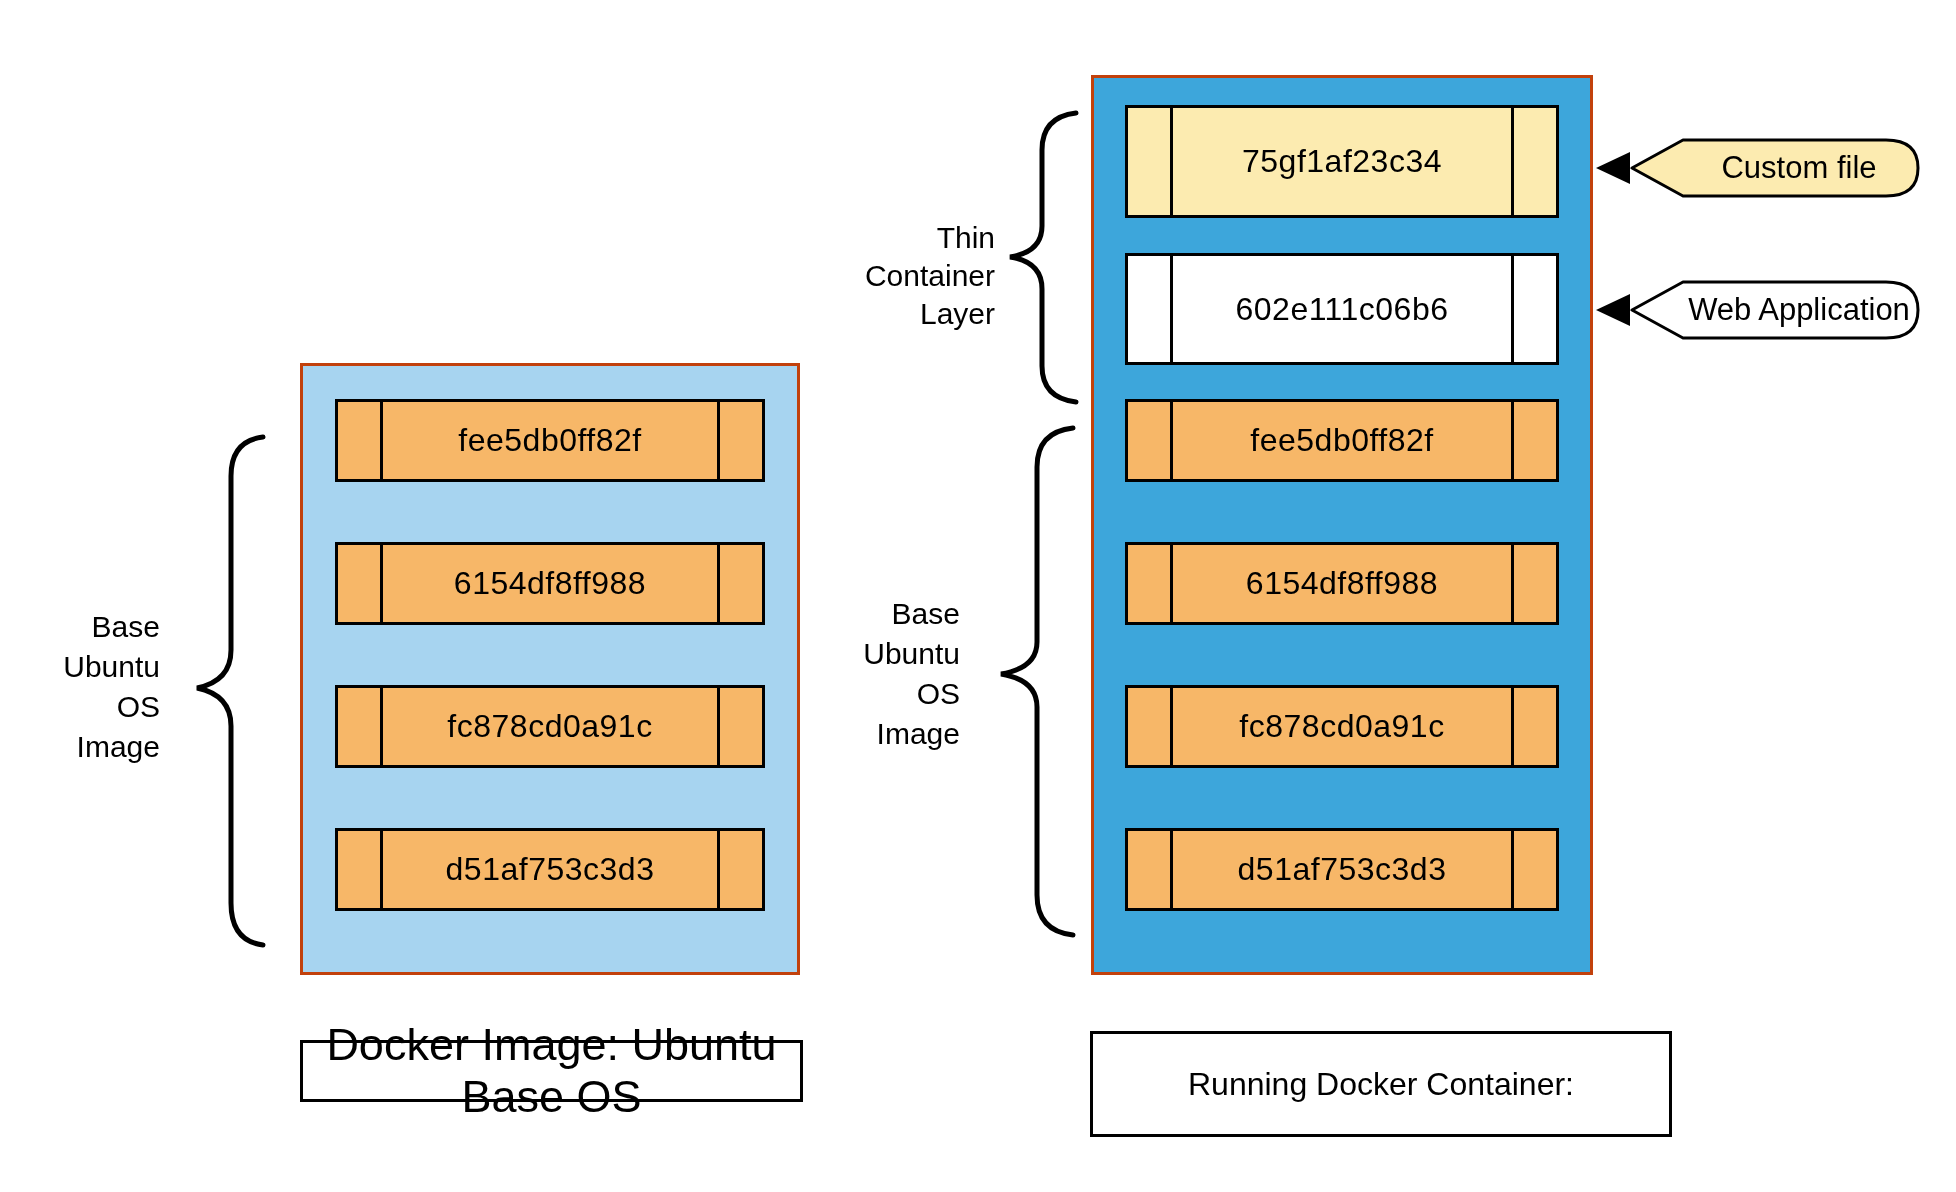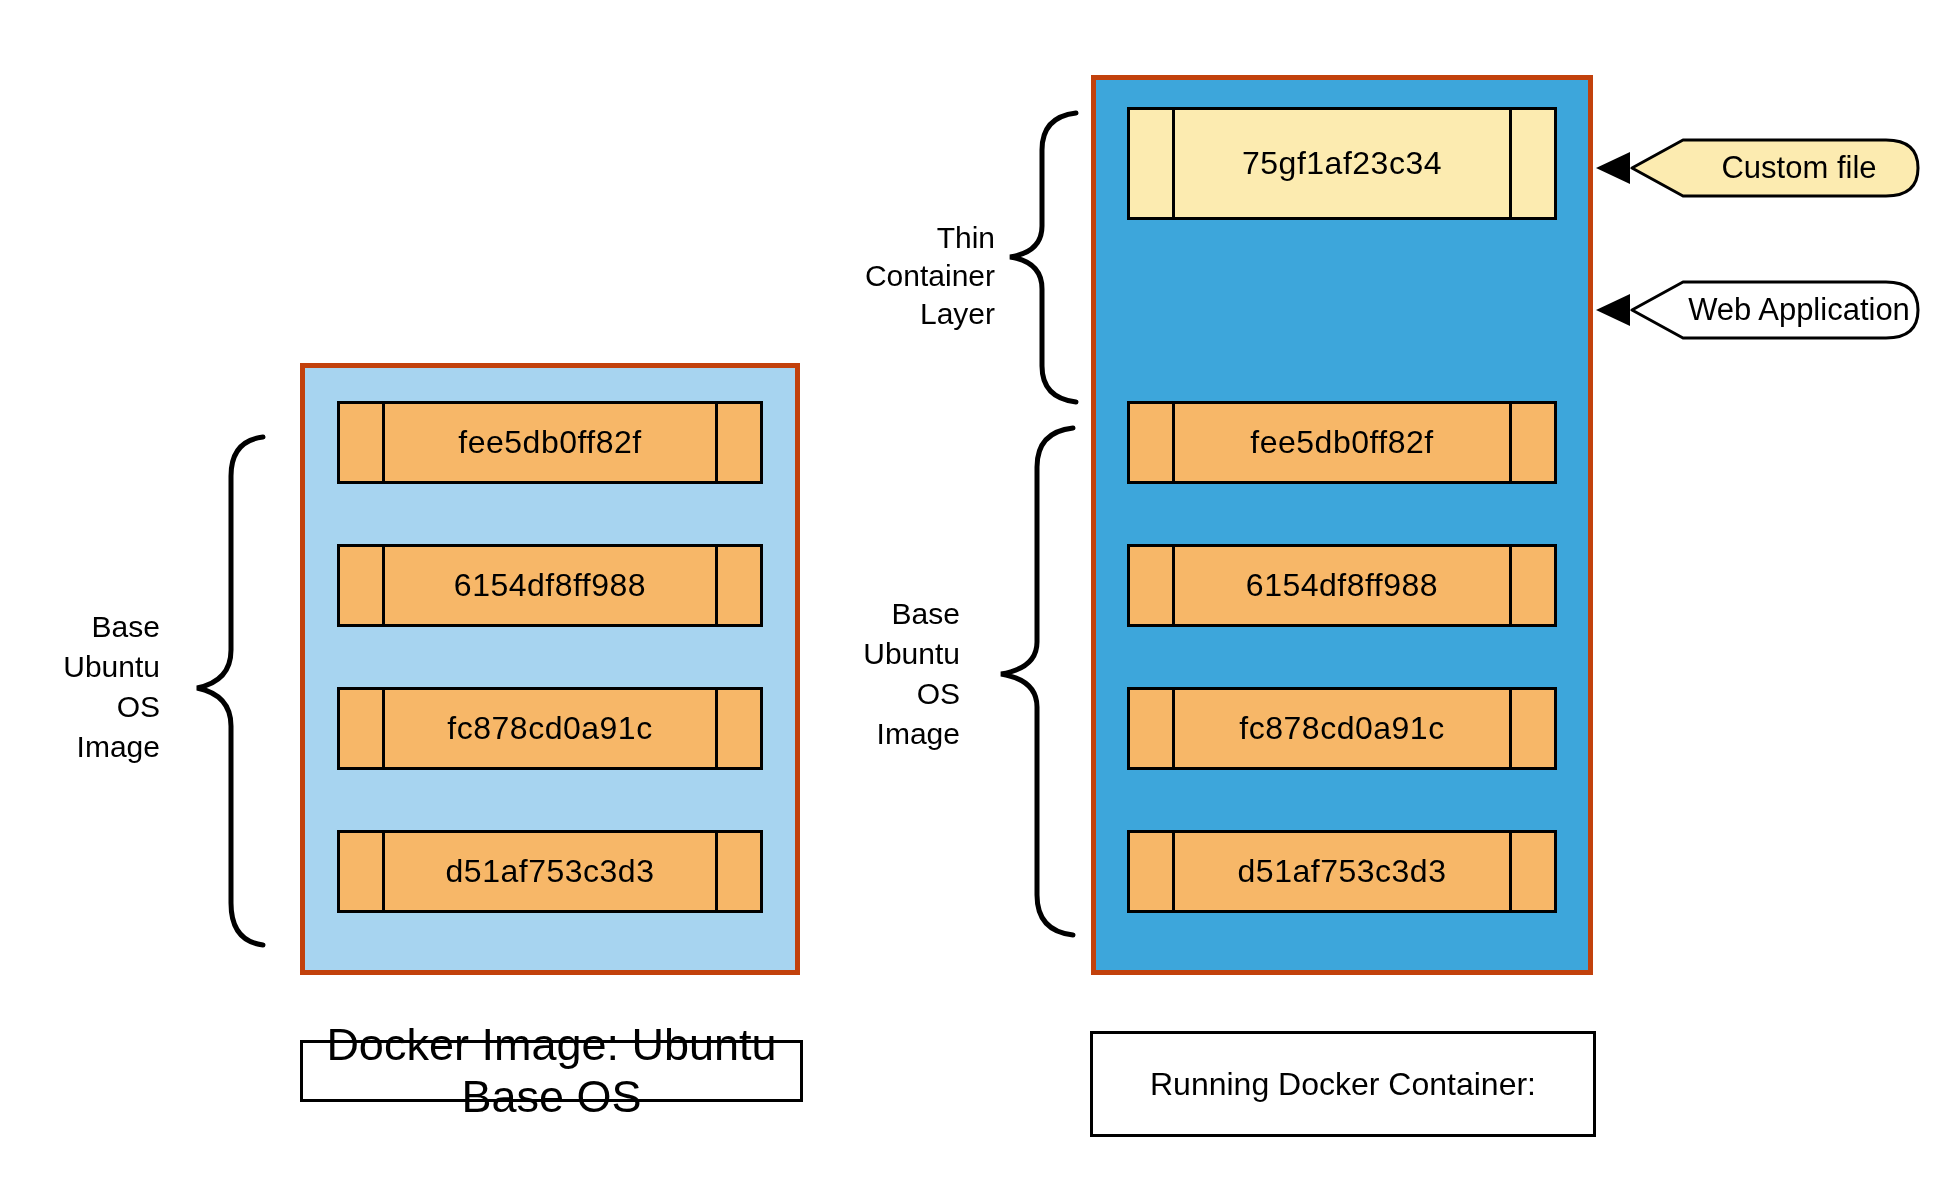--- a/index.html
+++ b/index.html
@@ -7,21 +7,21 @@
     position:relative;
     width:1956px;height:1192px;
     background:#ffffff;
     font-family:"Liberation Sans", sans-serif;
     color:#000;
     overflow:hidden;
   }
   
   .image-box{
     position:absolute;
-    border:5px solid #c2410c;
+    border:3px solid #c2410c;
     box-sizing:border-box;
   }
   .box-left{left:300px;top:363px;width:500px;height:612px;background:#a7d4f0;}
   .box-right{left:1091px;top:75px;width:502px;height:900px;background:#3da6db;}
   .layer-bar{
     position:absolute;left:32px;right:32px;height:83px;
     border:3px solid #000;box-sizing:border-box;
     display:flex;align-items:stretch;
     background:#f7b768;
   }
@@ -45,21 +45,21 @@
   .box-right .bar-2{top:464px;left:31px;right:31px;}
   .box-right .bar-3{top:607px;left:31px;right:31px;}
   .box-right .bar-4{top:750px;left:31px;right:31px;}
   
   .caption{
     position:absolute;border:3px solid #000;box-sizing:border-box;
     display:flex;flex-direction:column;align-items:center;justify-content:center;
     text-align:center;background:#fff;
   }
   .caption-left{left:300px;top:1040px;width:503px;height:62px;font-size:45px;}
-  .caption-right{left:1090px;top:1031px;width:506px;height:106px;font-size:32px;line-height:44px;}
+  .caption-right{left:1090px;top:1031px;width:582px;height:106px;font-size:32px;line-height:44px;}
   
   .side-label{
     position:absolute;text-align:right;font-size:30px;line-height:40px;
   }
   .label-base-left{left:20px;top:607px;width:140px;}
   .label-thin{left:845px;top:192px;width:150px;line-height:38px;margin-top:27px;}
   .label-base-right{left:812px;top:594px;width:148px;}
   
   .callout-label{
     position:absolute;width:238px;height:56px;
@@ -122,20 +122,25 @@
     <div>OS</div>
     <div>Image</div>
   </div>
 
   <div class="image-box box-right">
     <div class="layer-bar bar-cream">
       <span class="cell-left"></span>
       <span class="cell-mid">75gf1af23c34</span>
       <span class="cell-right"></span>
     </div>
+    <div class="layer-bar bar-white">
+      <span class="cell-left"></span>
+      <span class="cell-mid">602e111c06b6</span>
+      <span class="cell-right"></span>
+    </div>
     <div class="layer-bar bar-1">
       <span class="cell-left"></span>
       <span class="cell-mid">fee5db0ff82f</span>
       <span class="cell-right"></span>
     </div>
     <div class="layer-bar bar-2">
       <span class="cell-left"></span>
       <span class="cell-mid">6154df8ff988</span>
       <span class="cell-right"></span>
     </div>

